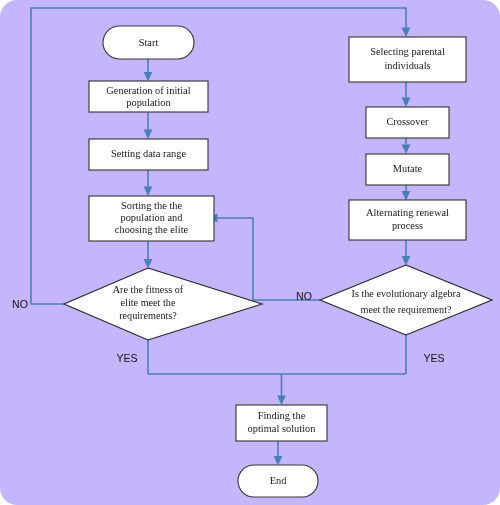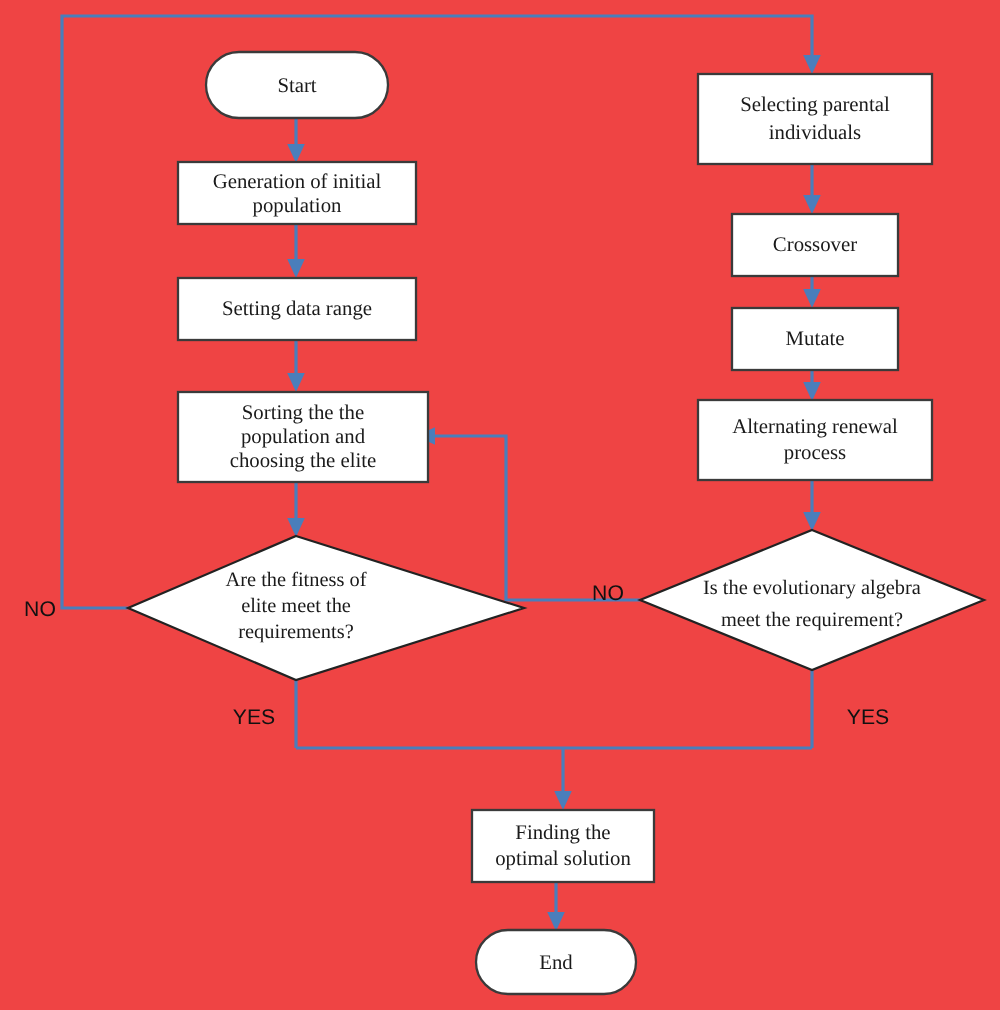--- a/index.html
+++ b/index.html
@@ -11,21 +11,22 @@
   body {
     width: 500px;
     height: 505px;
     font-family: "Liberation Serif", "DejaVu Serif", serif;
     overflow: hidden;
   }
   #flowchart-root {
     position: relative;
     width: 500px;
     height: 505px;
-    background: #ef4444;
+    background: #c4b5fd;
+    border-radius: 17px;
   }
   svg.flow-canvas {
     display: block;
     width: 500px;
     height: 505px;
   }
   .node-shape {
     fill: #ffffff;
     stroke: #3a3a3a;
     stroke-width: 1.15;

